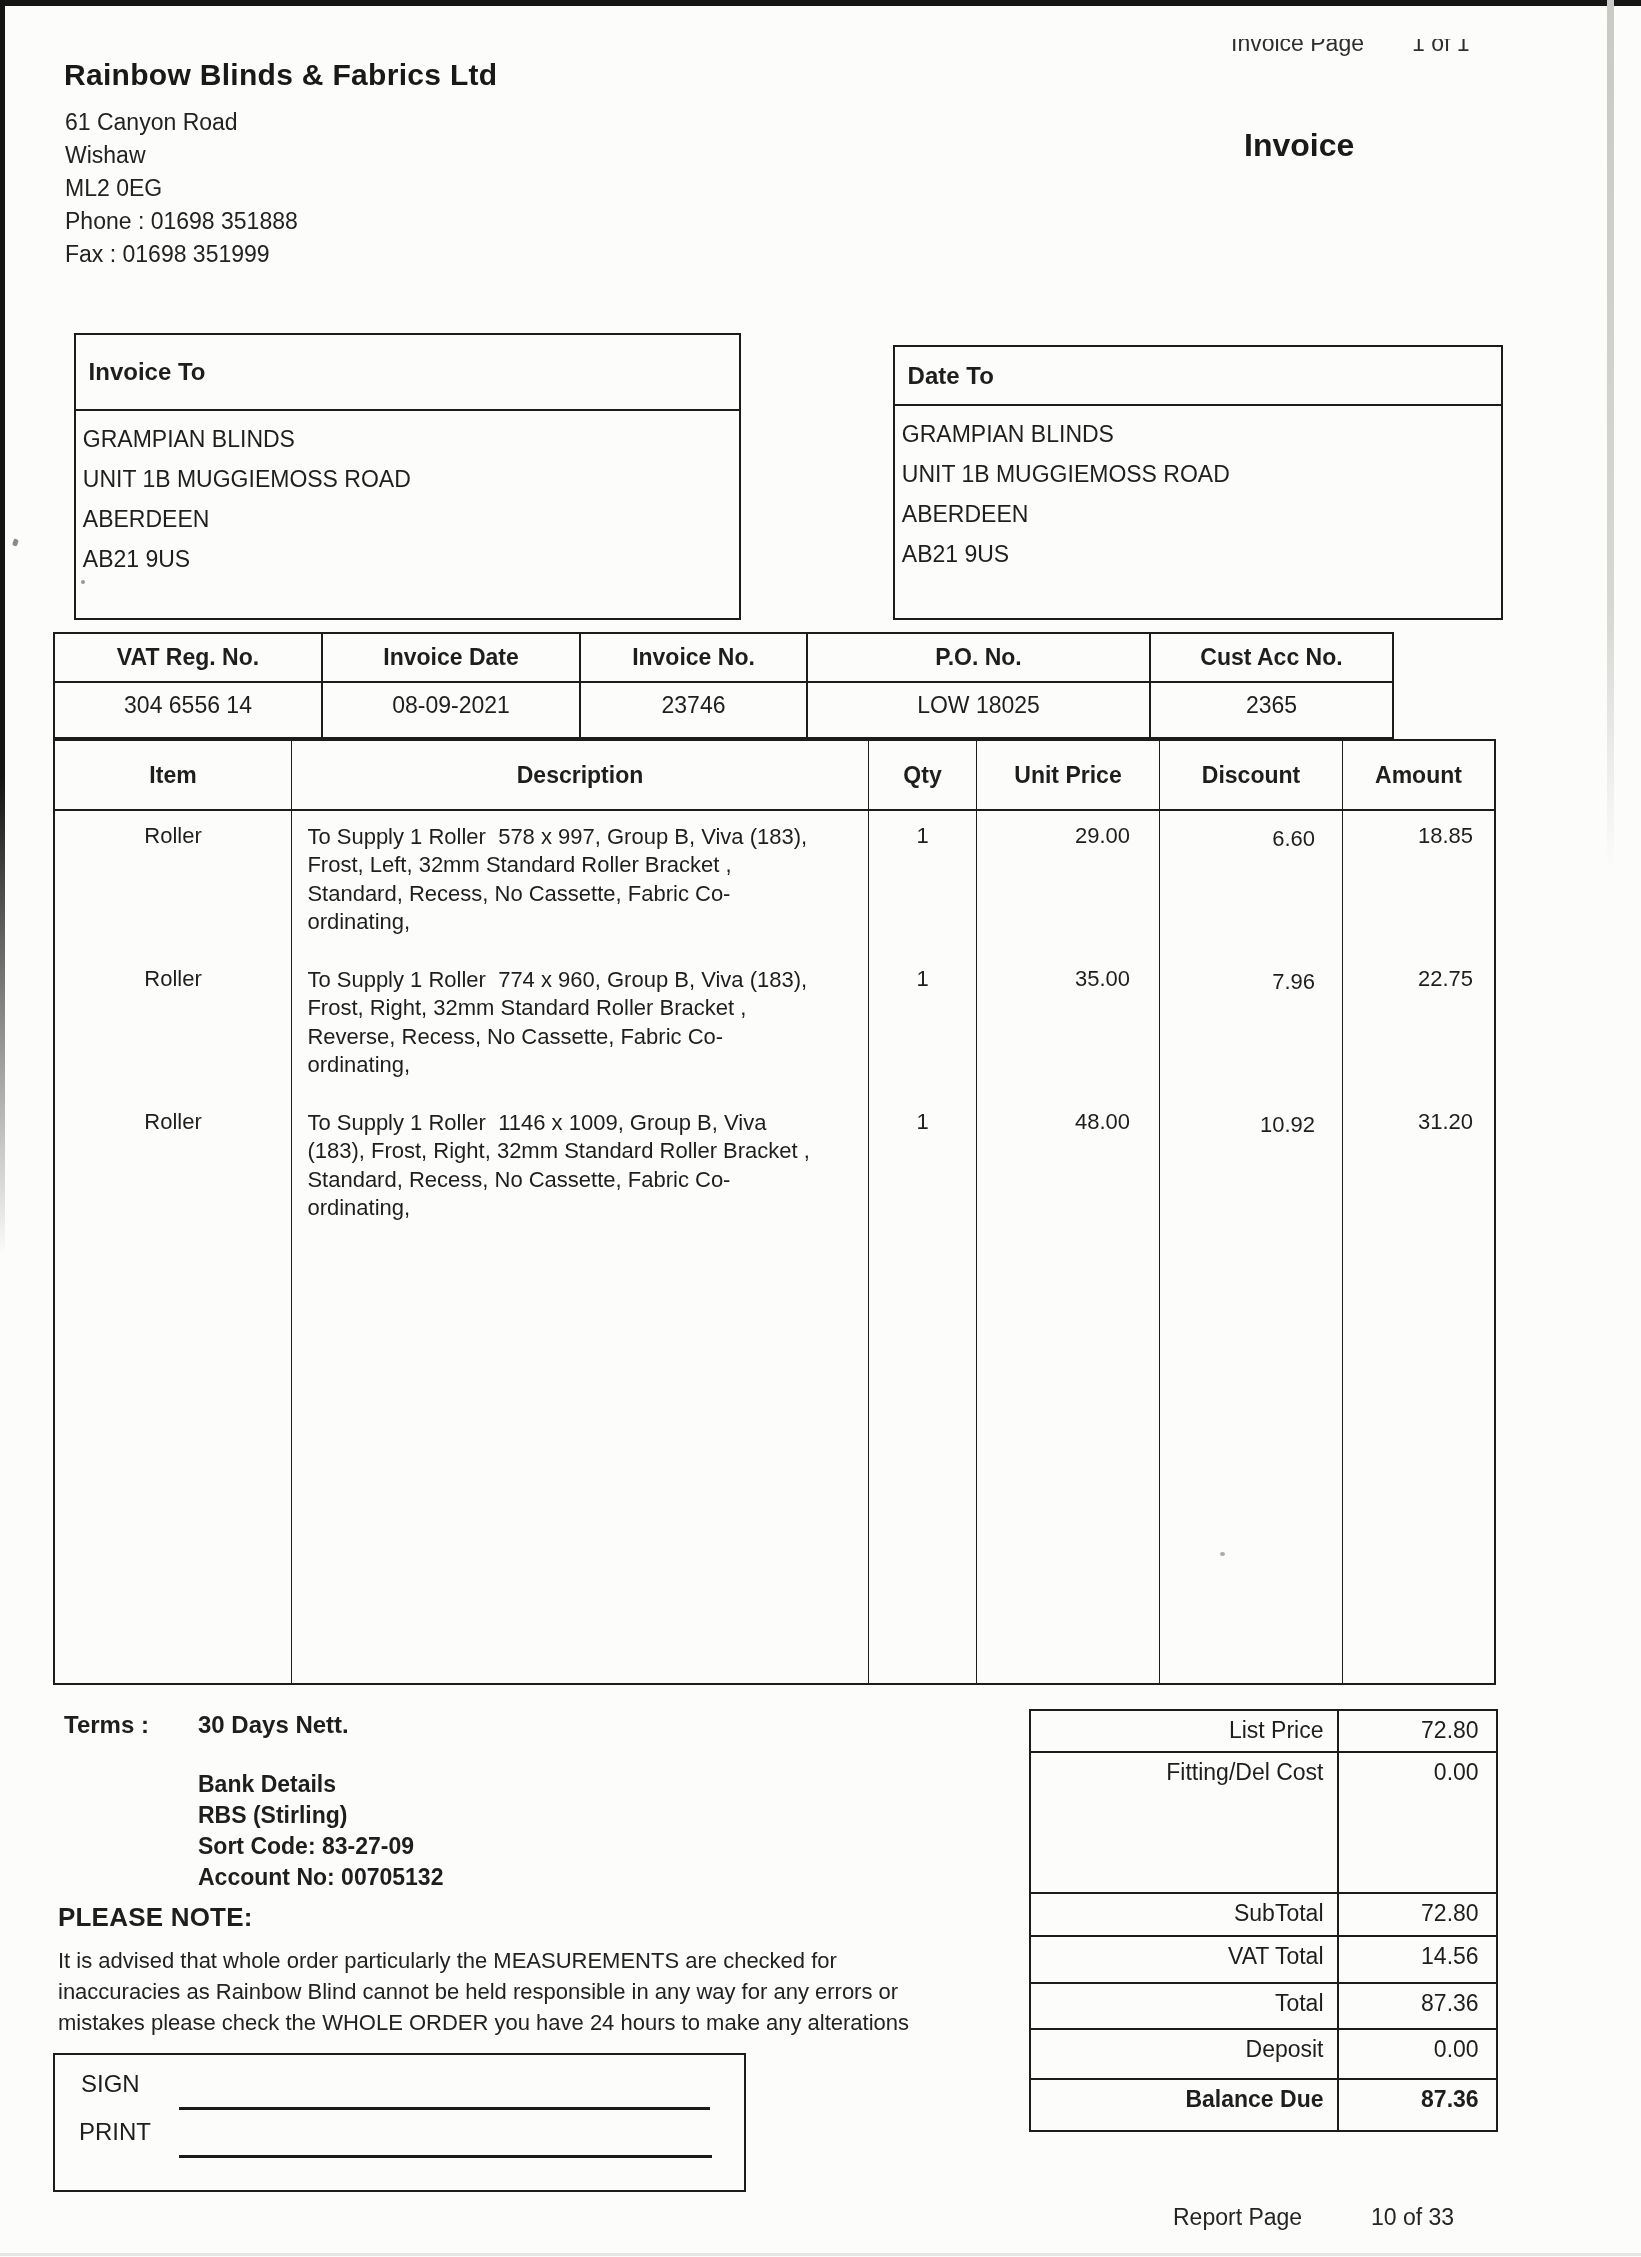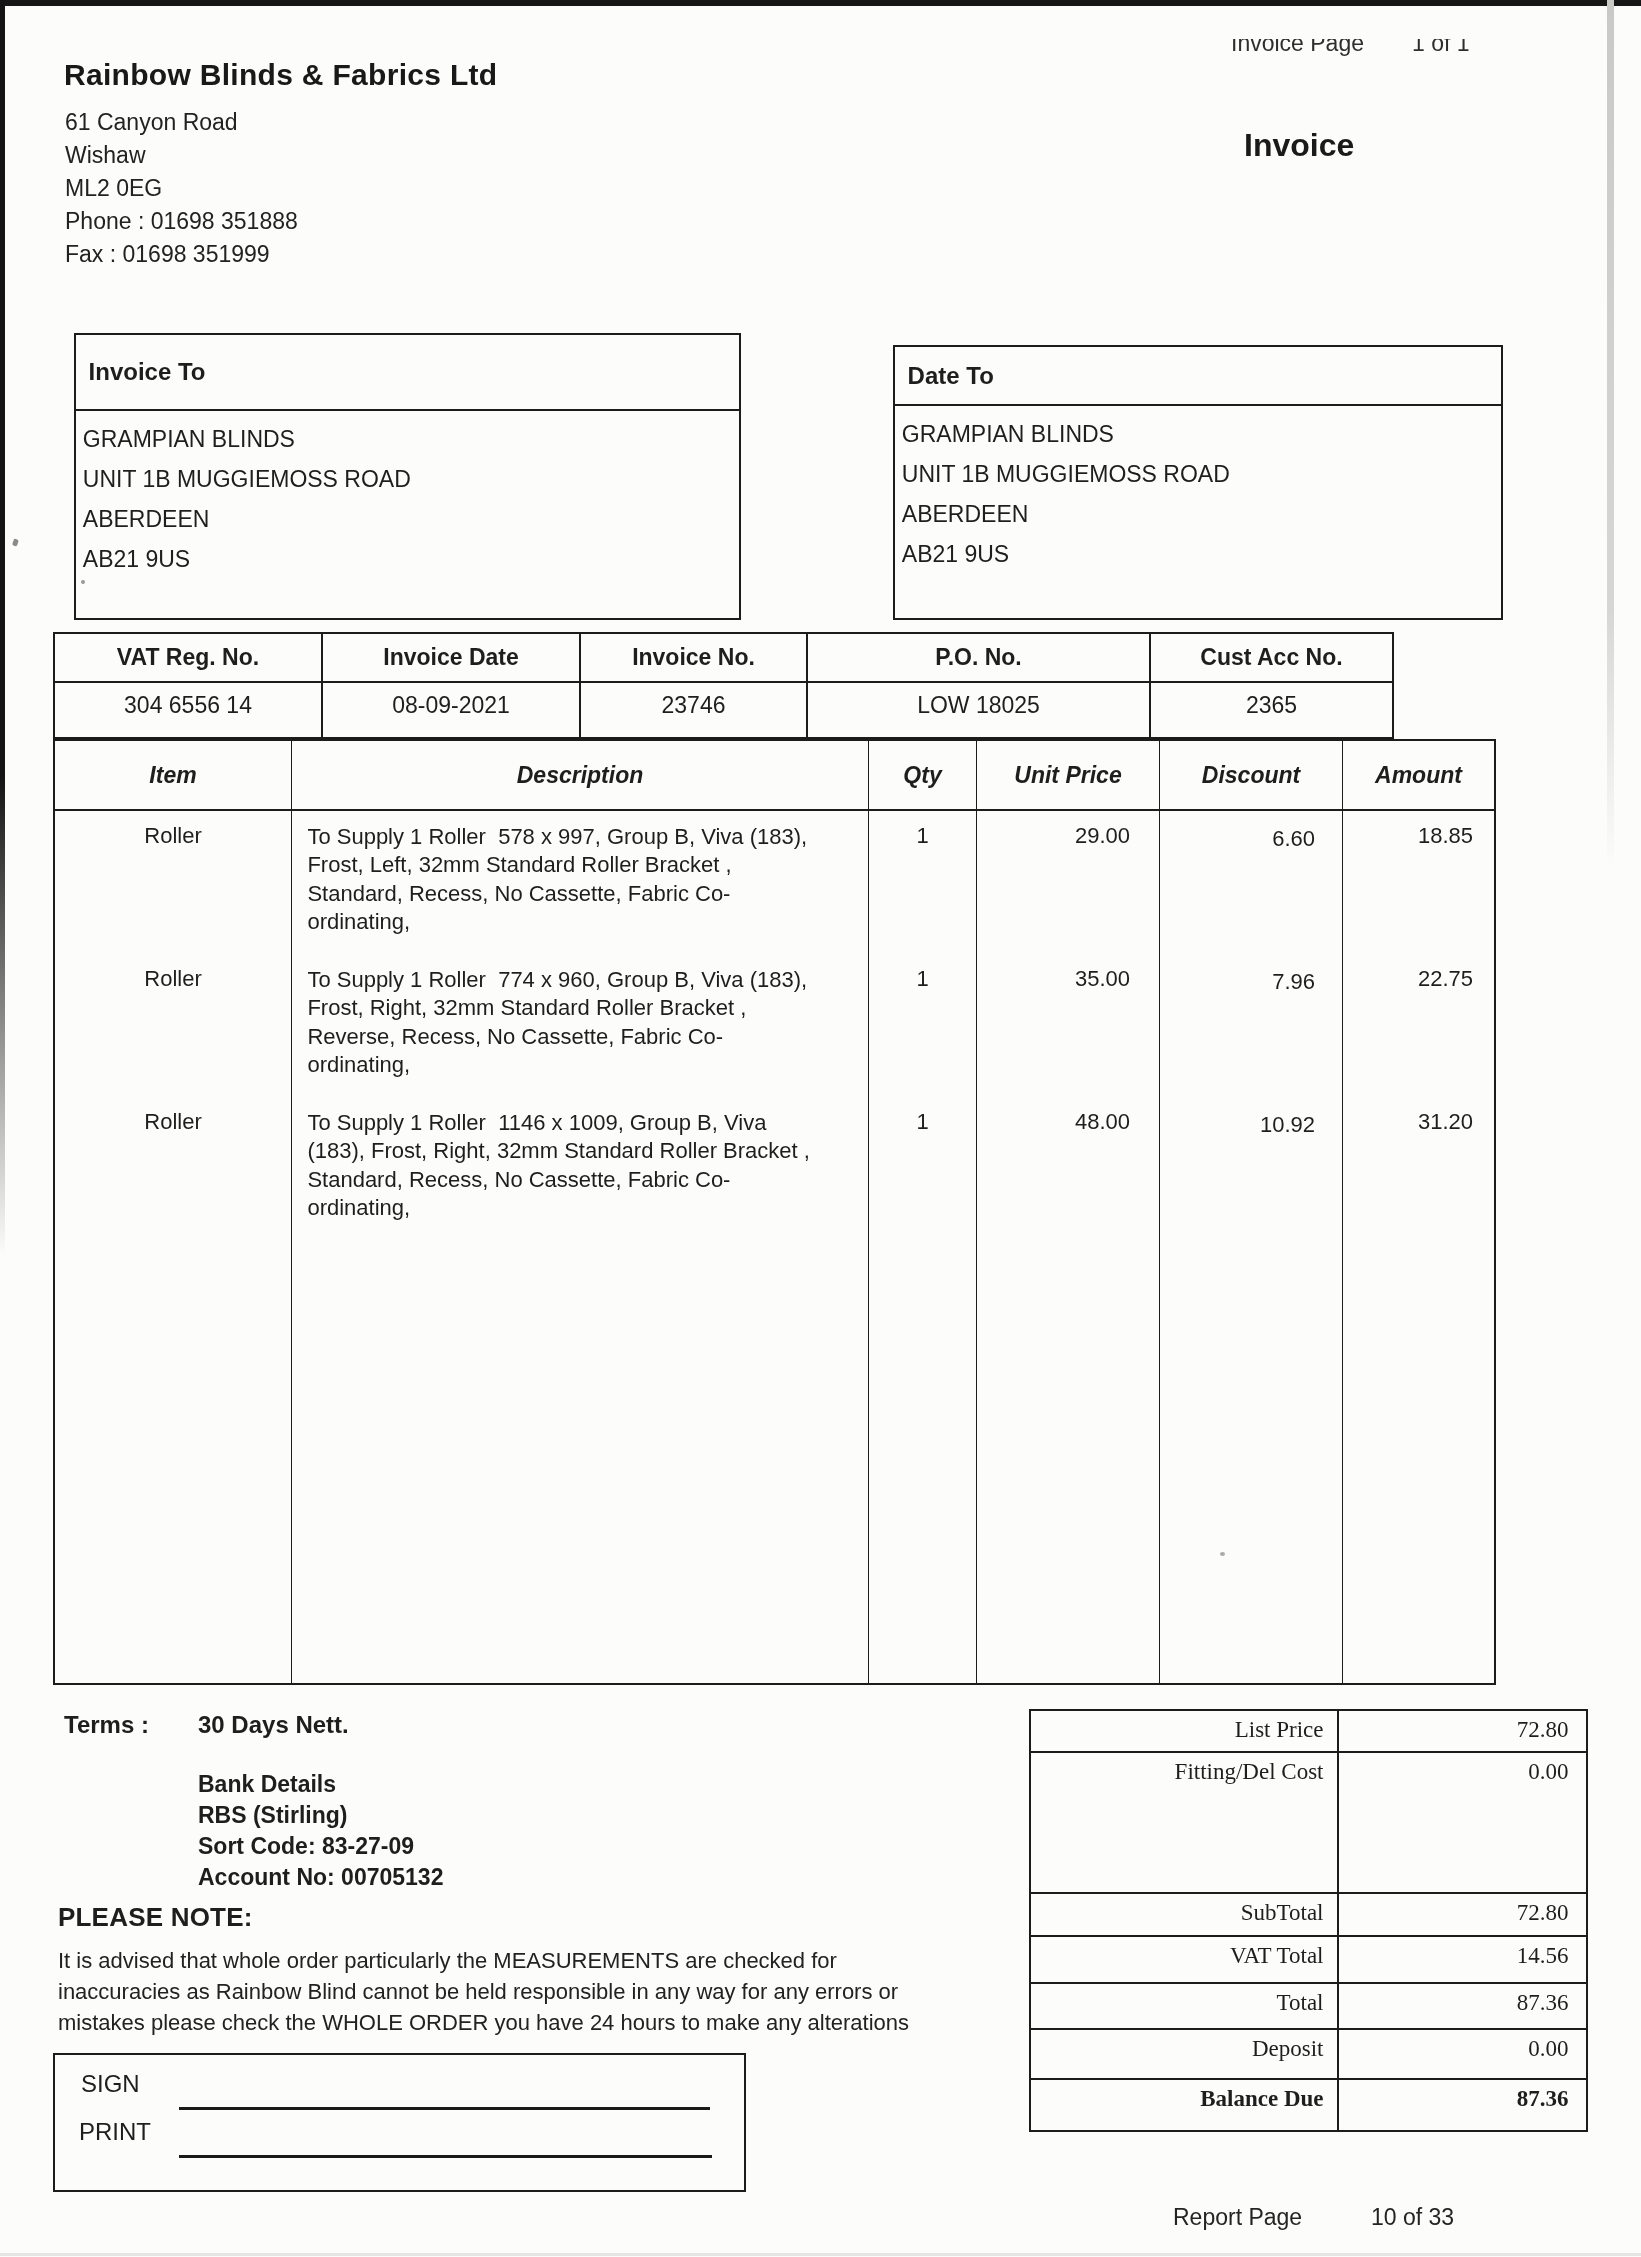--- a/index.html
+++ b/index.html
@@ -45,40 +45,40 @@
     display:flex;align-items:center;justify-content:center;font-size:23px;font-weight:700;}
   .meta-v{border-right:2.9px solid #1c1c1c;display:flex;justify-content:center;
     padding-top:8.7px;font-size:23px;}
   .meta .nrb{border-right:none;}
 
   
   .items{left:53px;top:739px;width:1443px;height:946px;border:2.9px solid #1c1c1c;box-sizing:border-box;
     display:grid;grid-template-columns:237px 577px 108px 183px 183px 1fr;
     grid-template-rows:70px auto auto auto 1fr;}
   .i-h{border-right:1.9px solid #1c1c1c;border-bottom:2.9px solid #1c1c1c;
-    display:flex;align-items:center;justify-content:center;font-size:23px;font-weight:700;font-style:italic;}
+    display:flex;align-items:center;justify-content:center;font-size:23px;font-weight:700;}
   .i-c{border-right:1.9px solid #1c1c1c;font-size:22px;box-sizing:border-box;}
   .items .nrb{border-right:none;}
   .c-item{text-align:center;padding-top:11.6px;}
   .c-desc{padding:11.6px 56px 17.4px 15.4px;line-height:28.5px;white-space:pre-wrap;}
   .c-qty{text-align:center;padding-top:11.6px;}
   .c-unit{text-align:right;padding-top:11.6px;padding-right:29px;}
   .c-disc{text-align:right;padding-top:15px;padding-right:27px;}
   .c-amt{text-align:right;padding-top:11.6px;padding-right:21px;}
 
   
   .terms-label{left:64px;top:1711px;font-size:24px;font-weight:700;}
   .terms-value{left:198px;top:1711px;font-size:24px;font-weight:700;}
   .bank{left:198px;top:1769px;font-size:23px;font-weight:700;line-height:31px;}
   .note-title{left:58px;top:1902px;font-size:26px;font-weight:700;letter-spacing:0.2px;}
   .note-body{left:58px;top:1945px;width:874px;font-size:22px;line-height:31px;color:#222;}
 
   
-  .totals{left:1029px;top:1709px;width:559px;height:423px;border:2.9px solid #1c1c1c;box-sizing:border-box;
-    display:grid;grid-template-rows:42px 141px 43px 47px 46px 50px 1fr;font-family:Liberation Serif, serif;}
+  .totals{left:1029px;top:1709px;width:469px;height:423px;border:2.9px solid #1c1c1c;box-sizing:border-box;
+    display:grid;grid-template-rows:42px 141px 43px 47px 46px 50px 1fr;}
   .t-row{display:flex;border-bottom:2.9px solid #1c1c1c;box-sizing:border-box;}
   .t-row:last-child{border-bottom:none;}
   .t-label{width:308px;border-right:2.9px solid #1c1c1c;text-align:right;
     padding:5.8px 13.5px 0 0;font-size:23px;box-sizing:border-box;}
   .t-value{flex:1;text-align:right;padding:5.8px 17.4px 0 0;font-size:23px;}
   .t-bold .t-label,.t-bold .t-value{font-weight:700;}
 
   
   .signbox{left:53px;top:2053px;width:693px;height:139px;border:2.9px solid #1c1c1c;box-sizing:border-box;}
   .sign-label{left:81px;top:2070px;font-size:24px;}

